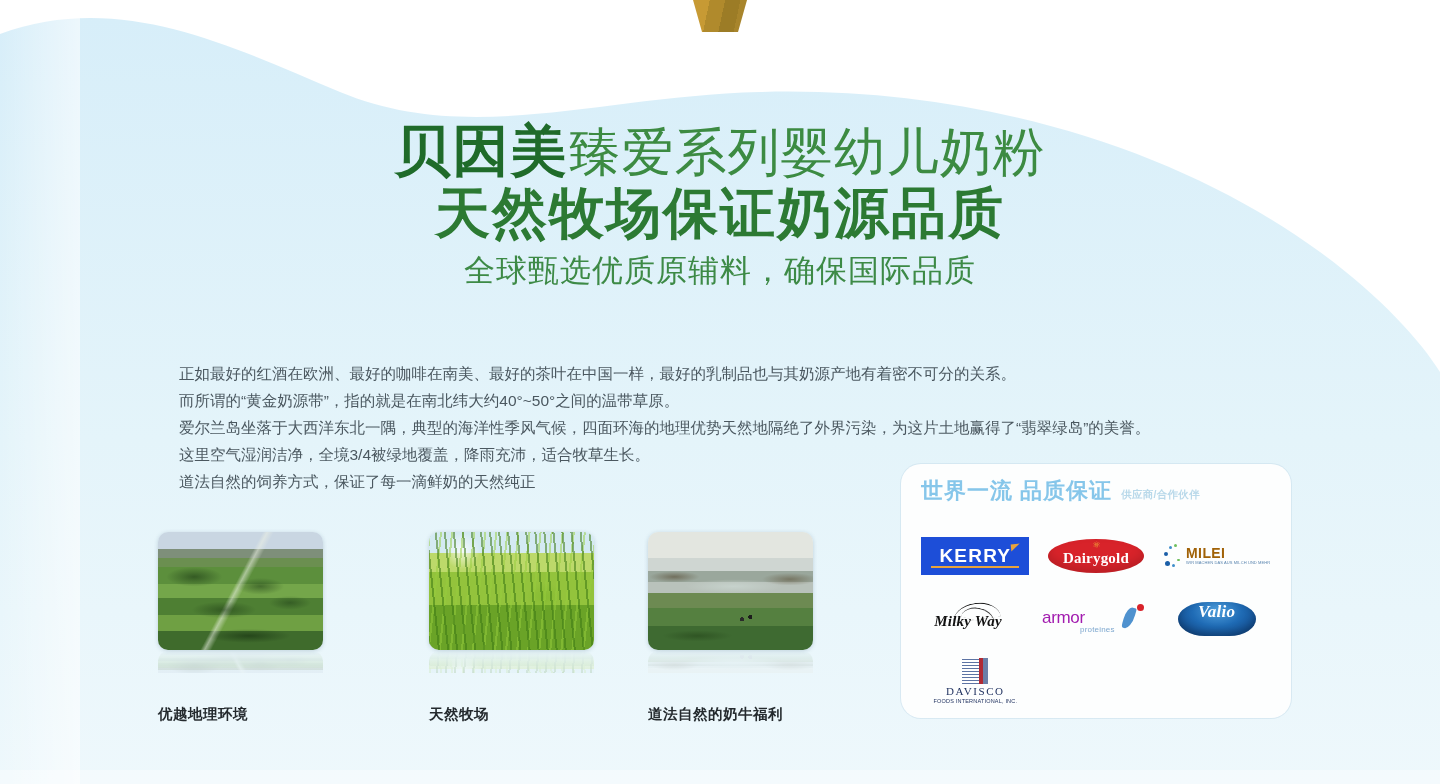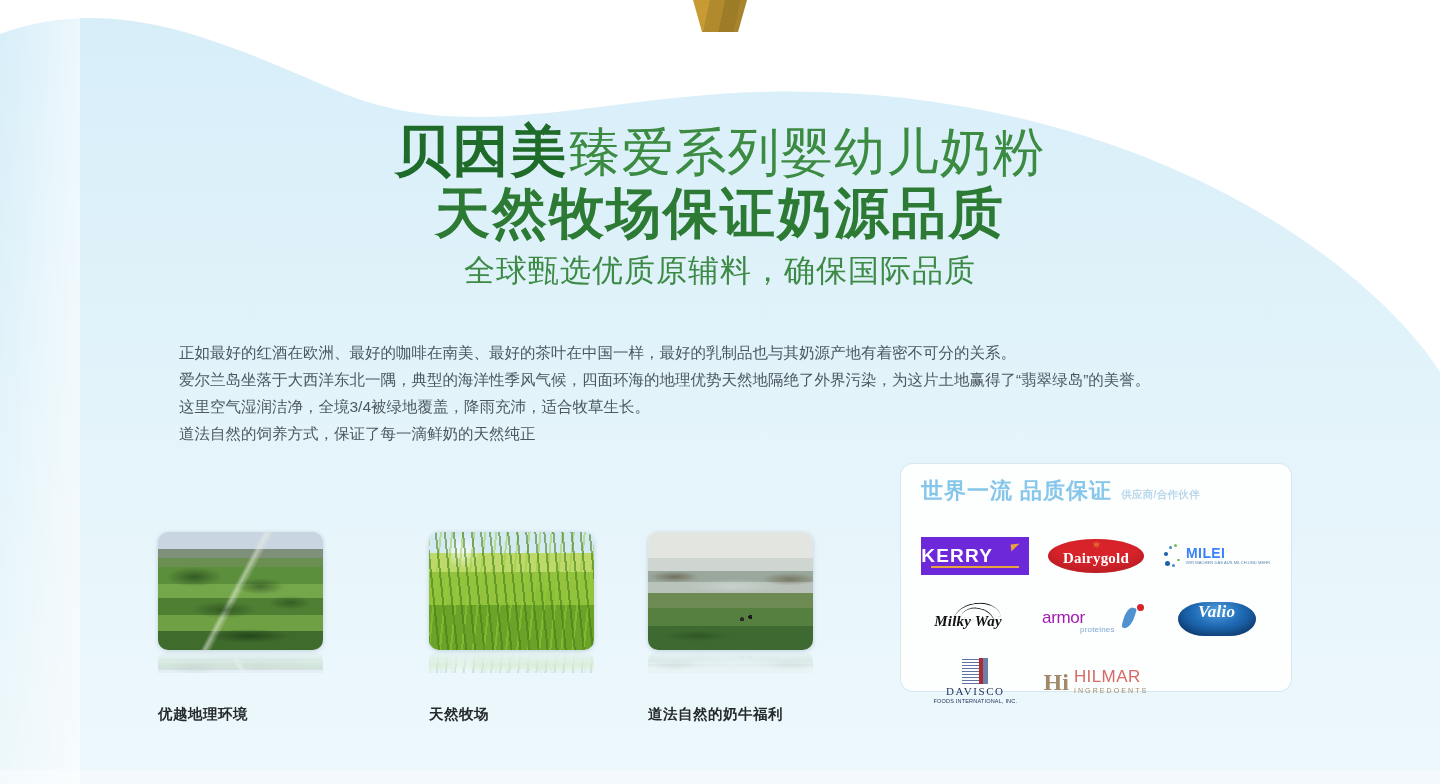--- a/index.html
+++ b/index.html
@@ -90,21 +90,21 @@
     color: #3d8a46;
     letter-spacing: 1px;
     margin-top: 4px;
     white-space: nowrap;
   }
 
   
   #body-copy {
     position: absolute;
     left: 148px;
-    top: 339px;
+    top: 360px;
     width: 1180px;
     font-size: 15.5px;
     line-height: 27px;
     color: #4b5860;
   }
   #body-copy p { margin: 0; text-indent: 2em; }
 
   
   #photo-row {
     position: absolute;
@@ -203,23 +203,23 @@
       radial-gradient(circle 3.5px at 57% 74%, #2a2a2a 0 60%, transparent 62%),
       radial-gradient(ellipse 50px 8px at 30% 88%, rgba(30,60,20,.45), transparent 70%);
   }
 
   
   #partners-panel {
     position: absolute;
     left: 901px;
     top: 464px;
     width: 390px;
-    height: 227px;
+    height: 254px;
     background: #fdfefe;
-    border-radius: 12px;
+    border-radius: 20px;
     box-shadow: 0 0 0 1px rgba(200,222,235,.55);
   }
   #partners-header {
     position: absolute;
     left: 20px; top: 12px;
     display: flex;
     align-items: baseline;
     gap: 9px;
     white-space: nowrap;
   }
@@ -244,23 +244,23 @@
     grid-template-columns: repeat(3, 1fr);
     grid-auto-rows: 63px;
     align-items: center;
     justify-items: center;
   }
   .logo-cell { width: 118px; height: 60px; display: flex; align-items: center; justify-content: center; }
 
   
   .lg-kerry {
     width: 108px; height: 38px;
-    background: #6d28d9;
+    background: #1d4ed8;
     display: flex; flex-direction: column;
-    align-items: flex-start; justify-content: center;
+    align-items: center; justify-content: center;
     position: relative;
   }
   .lg-kerry .word {
     font-size: 19px; font-weight: bold; color: #ffffff;
     letter-spacing: 1.2px; line-height: 19px;
     font-family: "Liberation Sans", sans-serif;
   }
   .lg-kerry .swoosh {
     position: absolute; right: 9px; top: 7px;
     width: 0; height: 0;
@@ -310,21 +310,21 @@
   
   .lg-milei { display: flex; align-items: center; gap: 3px; position: relative; }
   .lg-milei .bubbles { width: 20px; height: 26px; position: relative; }
   .lg-milei .bubbles i { position: absolute; border-radius: 50%; display: block; }
   .lg-milei .bubbles i:nth-child(1) { width:4px;height:4px;left:1px;top:9px;background:#1b5fa8; }
   .lg-milei .bubbles i:nth-child(2) { width:3px;height:3px;left:6px;top:3px;background:#3f8ecb; }
   .lg-milei .bubbles i:nth-child(3) { width:3px;height:3px;left:11px;top:1px;background:#6fbf5e; }
   .lg-milei .bubbles i:nth-child(4) { width:5px;height:5px;left:2px;top:18px;background:#1b5fa8; }
   .lg-milei .bubbles i:nth-child(5) { width:3px;height:3px;left:9px;top:21px;background:#3f8ecb; }
   .lg-milei .bubbles i:nth-child(6) { width:2.5px;height:2.5px;left:14px;top:16px;background:#6fbf5e; }
-  .lg-milei .txt .t1 { font-size: 14px; font-weight: bold; color: #3b82f6; letter-spacing: .4px; line-height: 14px; }
+  .lg-milei .txt .t1 { font-size: 14px; font-weight: bold; color: #a16207; letter-spacing: .4px; line-height: 14px; }
   .lg-milei .txt .t2 { font-size: 4px; color: #5b86b0; line-height: 5px; letter-spacing: .1px; }
 
   
   .lg-milky { position: relative; width: 94px; height: 34px; }
   .lg-milky .word {
     position: absolute; left: 6px; bottom: 6px;
     font-family: "Liberation Serif", serif;
     font-size: 15px; font-weight: bold; color: #111111; font-style: italic;
     letter-spacing: .2px;
   }
@@ -436,20 +436,21 @@
   <div id="headline-block">
     <div id="headline-main">
       <span class="brand">贝因美</span><span class="series">臻爱系列婴幼儿奶粉</span>
     </div>
     <div id="headline-sub">天然牧场保证奶源品质</div>
     <div id="headline-tagline">全球甄选优质原辅料，确保国际品质</div>
   </div>
 
   <div id="body-copy">
     <p>正如最好的红酒在欧洲、最好的咖啡在南美、最好的茶叶在中国一样，最好的乳制品也与其奶源产地有着密不可分的关系。</p>
+    <p>而所谓的“黄金奶源带”，指的就是在南北纬大约40°~50°之间的温带草原。</p>
     <p>爱尔兰岛坐落于大西洋东北一隅，典型的海洋性季风气候，四面环海的地理优势天然地隔绝了外界污染，为这片土地赢得了“翡翠绿岛”的美誉。</p>
     <p>这里空气湿润洁净，全境3/4被绿地覆盖，降雨充沛，适合牧草生长。</p>
     <p>道法自然的饲养方式，保证了每一滴鲜奶的天然纯正</p>
   </div>
 
   <div id="photo-row">
 
     <div class="photo-card c0">
       <div class="photo-frame">
         <div class="art-fields"></div>
@@ -547,26 +548,17 @@
       </div>
 
       <div class="logo-cell">
         <div class="lg-davisco">
           <span class="globe"></span>
           <span class="t1">DAVISCO</span>
           <span class="t2">FOODS INTERNATIONAL, INC.</span>
         </div>
       </div>
 
-      <div class="logo-cell">
-        <div class="lg-hilmar">
-          <span class="mono">Hi</span>
-          <span class="txt">
-            <div class="t1">HILMAR</div>
-            <div class="t2">INGREDOENTS</div>
-          </span>
-        </div>
-      </div>
 
     </div>
   </div>
 
 </div>
 
 </body></html>

